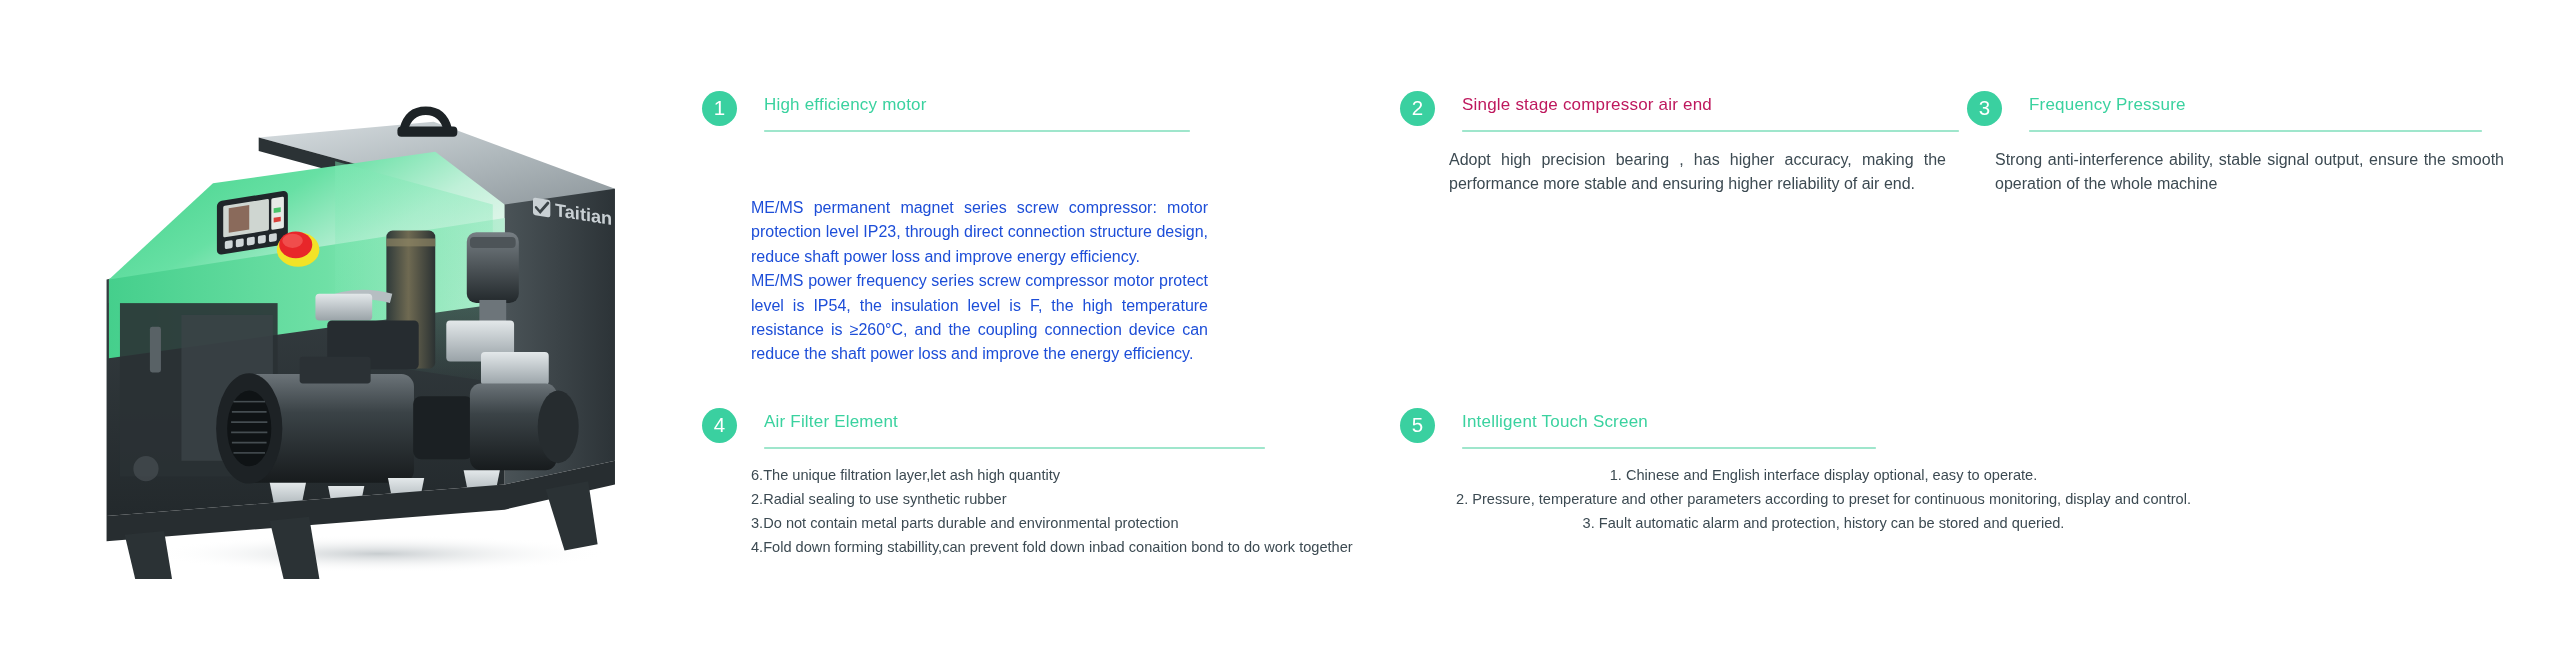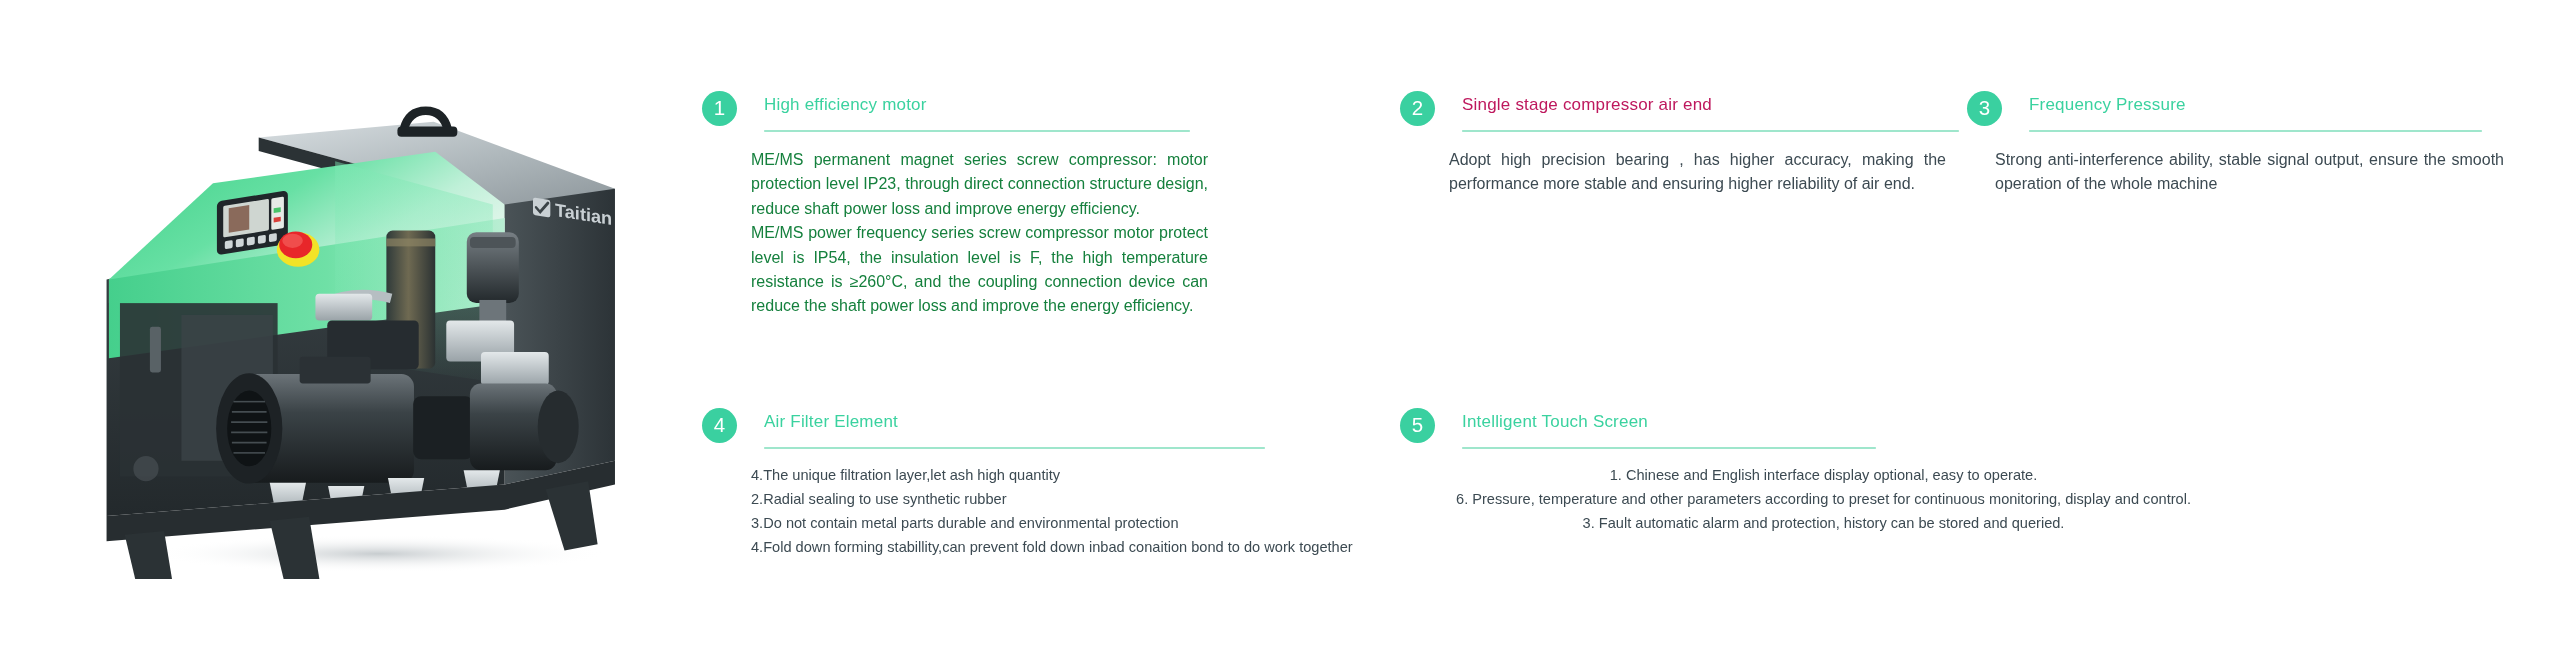--- a/index.html
+++ b/index.html
@@ -244,21 +244,21 @@
       <path d="M612 566 L666 556 L678 636 L636 644 Z" fill="#2b3235"></path>
     </svg>
   </div>
 
   <section class="feature" id="feature-1">
     <div class="feature-head">
       <span class="badge" style="background: rgb(58, 208, 160);">1</span>
       <span class="feature-title" style="color: rgb(58, 210, 159);">High efficiency motor</span>
       <span class="rule" style="background: rgb(159, 230, 204);"></span>
     </div>
-    <div class="body body-text" style="color: #15803d;">
+    <div class="body body-text" style="color: #1d4ed8; margin-top: 48px;">
       <p>ME/MS permanent magnet series screw compressor: motor protection level IP23, through direct connection structure design, reduce shaft power loss and improve energy efficiency.</p>
       <p>ME/MS power frequency series screw compressor motor protect level is IP54, the insulation level is F, the high temperature resistance is ≥260°C, and the coupling connection device can reduce the shaft power loss and improve the energy efficiency.</p>
     </div>
   </section>
 
   <section class="feature" id="feature-2">
     <div class="feature-head">
       <span class="badge" style="background: rgb(58, 208, 160);">2</span>
       <span class="feature-title" style="color: #be185d;">Single stage compressor air end</span>
       <span class="rule" style="background: rgb(159, 230, 204);"></span>
@@ -279,34 +279,34 @@
     </div>
   </section>
 
   <section class="feature" id="feature-4">
     <div class="feature-head">
       <span class="badge" style="background: rgb(58, 208, 160);">4</span>
       <span class="feature-title" style="color: rgb(58, 210, 159);">Air Filter Element</span>
       <span class="rule" style="background: rgb(159, 230, 204);"></span>
     </div>
     <div class="body list-text" style="color: rgb(60, 74, 82);">
-      <div class="li">4.The unique filtration layer,let ash high quantity</div>
+      <div class="li">6.The unique filtration layer,let ash high quantity</div>
       <div class="li">2.Radial sealing to use synthetic rubber</div>
       <div class="li">3.Do not contain metal parts durable and environmental protection</div>
       <div class="li">4.Fold down forming stabillity,can prevent fold down inbad conaition bond to do work together</div>
     </div>
   </section>
 
   <section class="feature" id="feature-5">
     <div class="feature-head">
       <span class="badge" style="background: rgb(58, 208, 160);">5</span>
       <span class="feature-title" style="color: rgb(58, 210, 159);">Intelligent Touch Screen</span>
       <span class="rule" style="background: rgb(159, 230, 204);"></span>
     </div>
     <div class="body list-text" style="color: rgb(60, 74, 82); text-align: center;">
       <div class="li">1. Chinese and English interface display optional, easy to operate.</div>
-      <div class="li">6. Pressure, temperature and other parameters according to preset for continuous monitoring, display and control.</div>
+      <div class="li">2. Pressure, temperature and other parameters according to preset for continuous monitoring, display and control.</div>
       <div class="li">3. Fault automatic alarm and protection, history can be stored and queried.</div>
     </div>
   </section>
 
 </div>
 
 
 </body></html>

